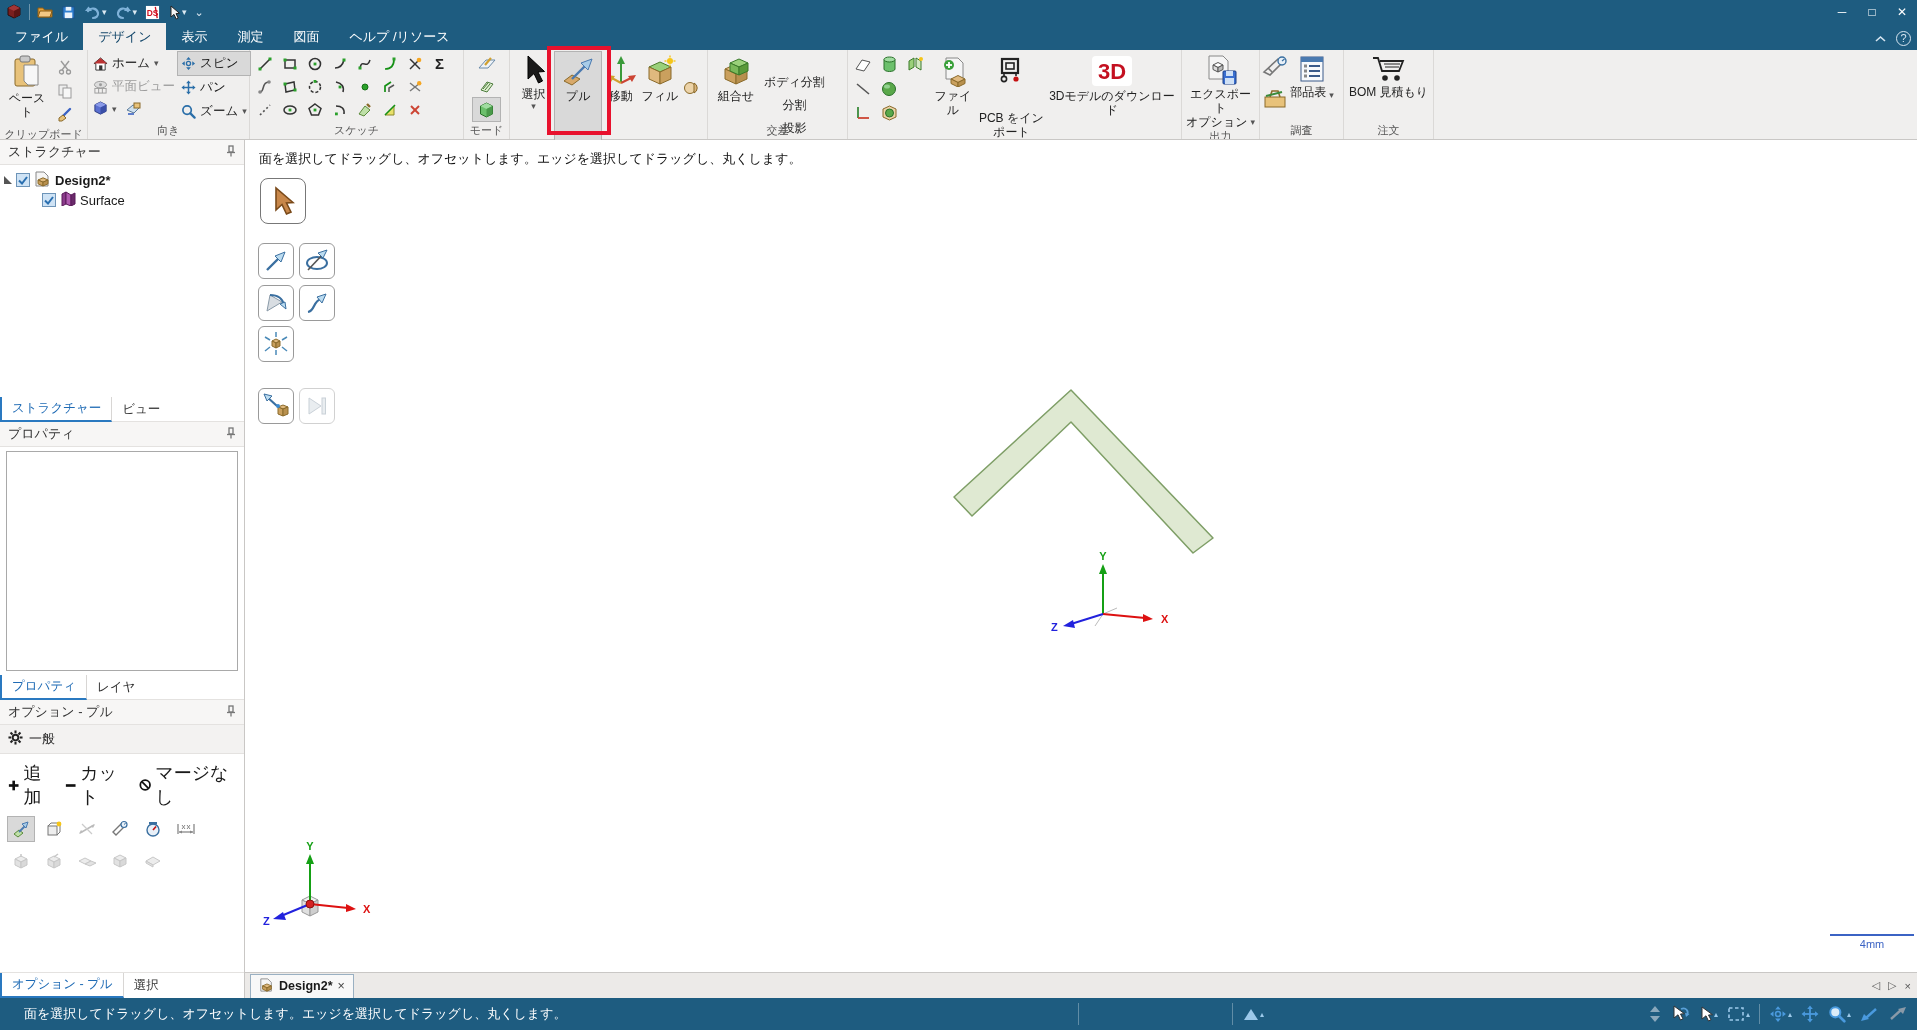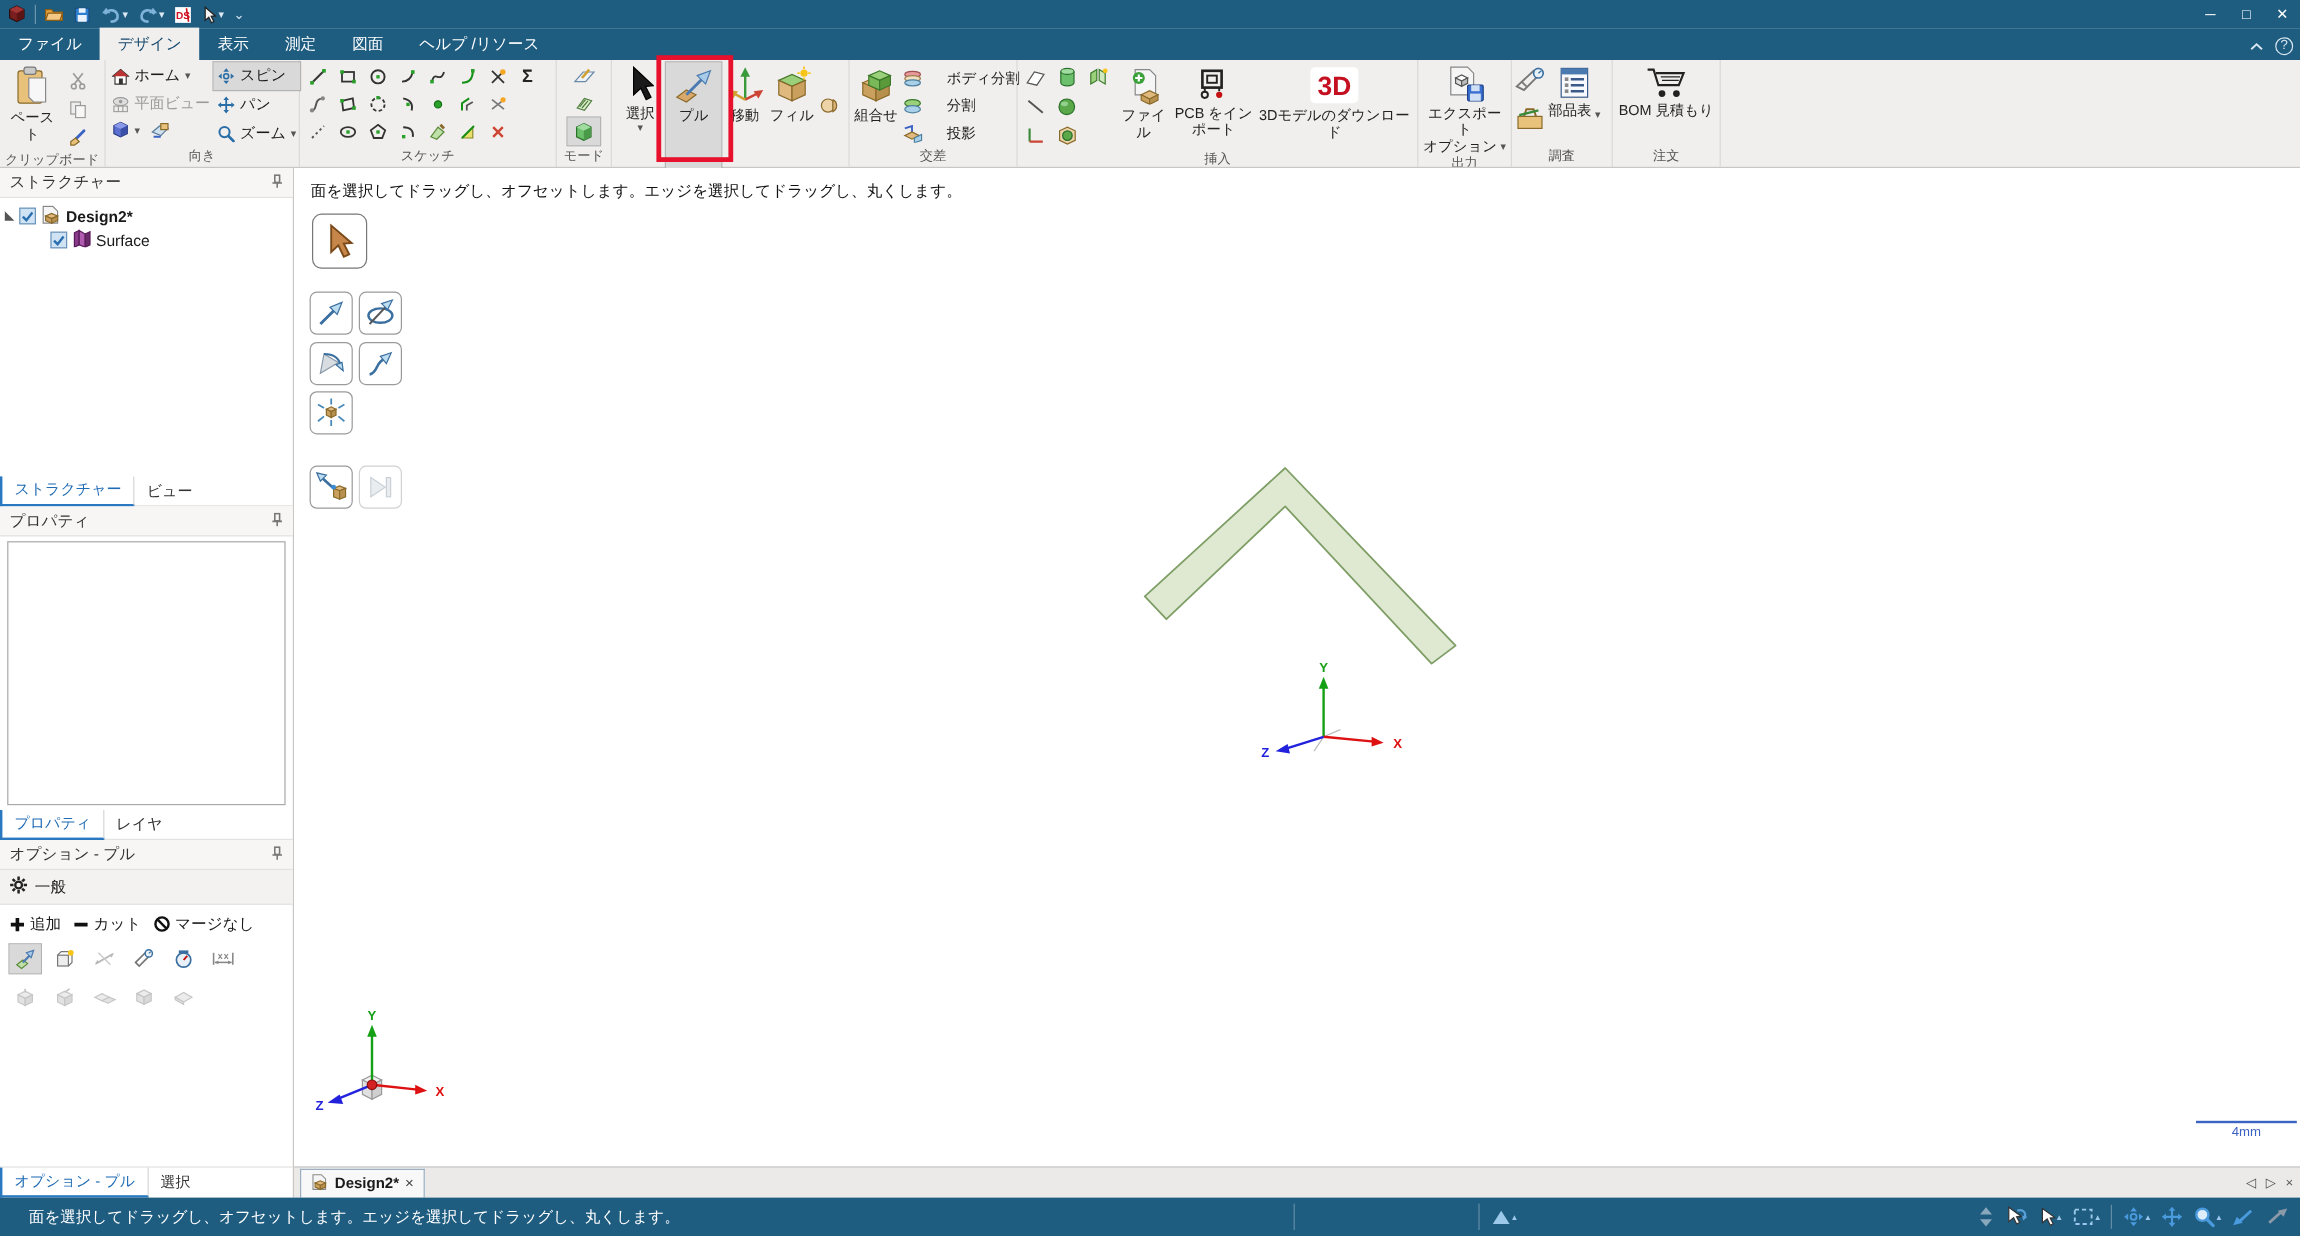--- a/index.html
+++ b/index.html
@@ -41,41 +41,41 @@
   .vbtn.disabled { color:#9a9a9a; }
   .sketchrow { display:flex; }
   .scell { width:25px; height:23px; display:flex; align-items:center; justify-content:center; }
   .sigma { font-size:15px; font-weight:bold; color:#222; }
   .modebtn { width:27px; height:23px; display:flex; align-items:center; justify-content:center; }
   .modebtn.selected { background:#d9d9d9; outline:1px solid #b3b3b3; }
   .pullwrap { position:relative; }
   .red-frame { position:absolute; left:-8px; top:-6px; width:64px; height:89px; border:4px solid #e8112d; z-index:9; pointer-events:none; }
   .icongrid { display:grid; grid-template-columns:repeat(3,26px); grid-auto-rows:24px; align-items:center; justify-items:center; padding-top:2px; }
   .stackcol { display:flex; flex-direction:column; gap:1px; padding-top:2px; }
-  .hbtn { display:flex; align-items:center; gap:20px; height:22px; font-size:12px; white-space:nowrap; padding:0 2px; }
+  .hbtn { display:flex; align-items:center; gap:20px; height:22px; font-size:12px; white-space:nowrap; padding:0 2px;flex-direction:column; }
 
   
   .main { flex:1; display:flex; min-height:0; }
   .sidebar { width:245px; display:flex; flex-direction:column; background:#fff; border-right:1px solid #c9c7c5; }
   .phead { height:25px; display:flex; align-items:center; padding:0 8px; font-size:13px; color:#333; background:#f7f6f5; border-bottom:1px solid #e4e2e0; flex:0 0 auto; }
   .phead .pin { margin-left:auto; }
   .tree { height:232px; padding:5px 4px; flex:0 0 auto; }
   .trow { display:flex; align-items:center; gap:4px; height:20px; }
   .trow .name { font-size:13px; }
   .trow .bold { font-weight:bold; }
   .expander { width:0;height:0;border-left:8px solid #555;border-top:8px solid transparent; }
   .cb { width:14px; height:14px; background:#cfe3f5; border:1px solid #6d94b8; display:flex;align-items:center;justify-content:center; }
   .ptabs { height:25px; display:flex; align-items:center; border-bottom:1px solid #e4e2e0; flex:0 0 auto; font-size:12.5px; }
   .ptab { padding:3px 10px; border-right:1px solid #d8d6d4; color:#333; }
   .ptab.active { color:#1f6bb5; border-left:2px solid #2a79c0; border-bottom:2px solid #2a79c0; }
   .propbox-wrap { height:228px; padding:4px 6px; flex:0 0 auto; }
   .propbox { width:100%; height:100%; border:1px solid #a9a9a9; background:#fff; }
   .optrow { display:flex; align-items:center; gap:6px; padding:5px 8px; font-size:13px; flex:0 0 auto; }
   .gen { background:#f3f2f1; border-bottom:1px solid #e4e2e0; }
-  .mrow { display:flex; align-items:center; gap:10px; padding:7px 8px 4px; font-size:13px; flex:0 0 auto; }
+  .mrow { display:flex; align-items:center; gap:10px; padding:7px 8px 4px; font-size:18px; flex:0 0 auto; }
   .mitem { display:flex; align-items:center; gap:4px; }
   .toolrow { display:flex; align-items:center; gap:7px; padding:4px 8px; flex:0 0 auto; }
   .tbtn { width:26px; height:24px; display:flex; align-items:center; justify-content:center; }
   .tbtn.selected { background:#d9d9d9; outline:1px solid #b3b3b3; }
   .filler { flex:1; }
   .btabs { height:26px; display:flex; align-items:center; border-top:1px solid #e4e2e0; font-size:12.5px; flex:0 0 auto; }
 
   .canvas-col { flex:1; display:flex; flex-direction:column; min-width:0; }
   .canvas { flex:1; position:relative; background:#fff; }
   .hint { position:absolute; left:14px; top:10px; font-size:13px; color:#111; }
@@ -590,21 +590,21 @@
               <path d="M8 1 h12 l5 5 v16 h-17 Z" fill="#f5f5f5" stroke="#888"></path>
               <circle cx="11" cy="8" r="5" fill="#3aa03a"></circle>
               <line x1="11" y1="5" x2="11" y2="11" stroke="#fff" stroke-width="1.8"></line>
               <line x1="8" y1="8" x2="14" y2="8" stroke="#fff" stroke-width="1.8"></line>
               <polygon points="13,22 20,18.5 27,22 20,25.5" fill="#e0b97e" stroke="#8a6a2a"></polygon>
               <polygon points="13,22 20,25.5 20,30 13,26.5" fill="#caa05e" stroke="#8a6a2a"></polygon>
               <polygon points="27,22 20,25.5 20,30 27,26.5" fill="#b8904e" stroke="#8a6a2a"></polygon>
             </svg>
           <span>ファイル</span>
         </div>
-        <div class="bigbtn" style="width:70px;">
+        <div class="bigbtn" style="width:70px;gap:24px;">
           <svg width="30" height="30" viewBox="0 0 30 30">
               <rect x="6" y="4" width="16" height="14" fill="none" stroke="#222" stroke-width="2.2"></rect>
               <rect x="10" y="8" width="8" height="6" fill="none" stroke="#222" stroke-width="1.6"></rect>
               <circle cx="8" cy="24" r="2.6" fill="none" stroke="#222" stroke-width="1.6"></circle>
               <circle cx="20" cy="24" r="2.6" fill="#c41010"></circle>
               <line x1="8" y1="18" x2="8" y2="21" stroke="#222" stroke-width="1.6"></line>
               <line x1="20" y1="18" x2="20" y2="21" stroke="#222" stroke-width="1.6"></line>
             </svg>
           <span>PCB をインポート</span>
         </div>

